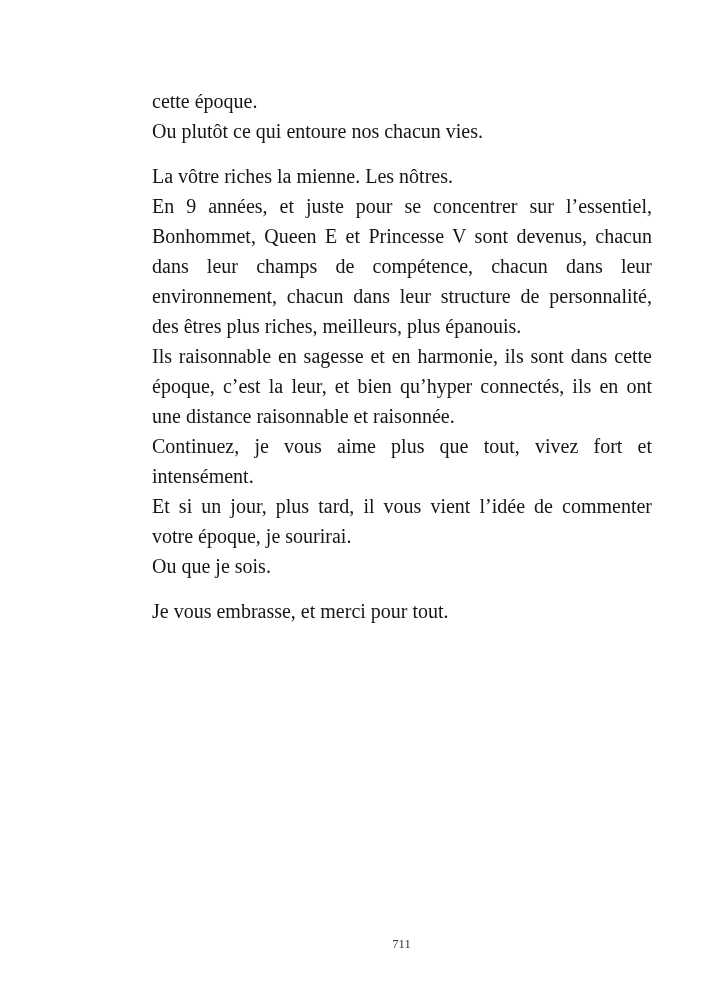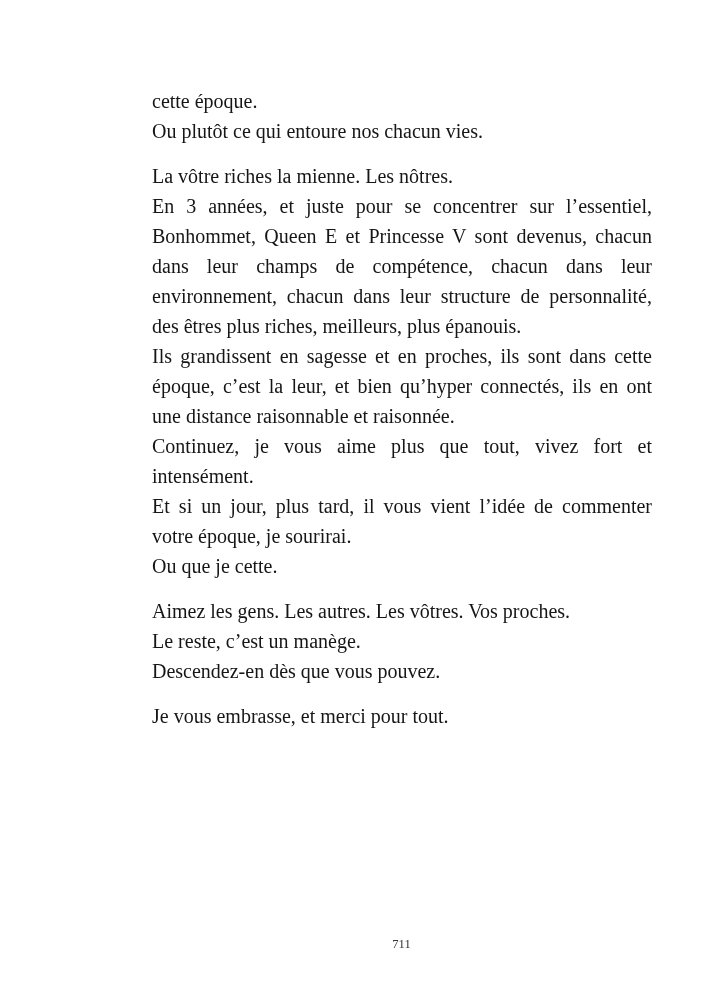--- a/index.html
+++ b/index.html
@@ -51,29 +51,24 @@
 <body>
 
 <div class="page">
   <div class="text-body">
       <div class="block">
         <p>cette époque.</p>
         <p>Ou plutôt ce qui entoure nos chacun vies.</p>
       </div>
       <div class="block">
         <p>La vôtre riches la mienne. Les nôtres.</p>
-        <p>En 3 années, et juste pour se concentrer sur l’essentiel, Bonhommet, Queen E et Princesse V sont devenus, chacun dans leur champs de compétence, chacun dans leur environnement, chacun dans leur structure de personnalité, des êtres plus riches, meilleurs, plus épanouis.</p>
-        <p>Ils grandissent en sagesse et en proches, ils sont dans cette époque, c’est la leur, et bien qu’hyper connectés, ils en ont une distance raisonnable et raisonnée.</p>
+        <p>En 9 années, et juste pour se concentrer sur l’essentiel, Bonhommet, Queen E et Princesse V sont devenus, chacun dans leur champs de compétence, chacun dans leur environnement, chacun dans leur structure de personnalité, des êtres plus riches, meilleurs, plus épanouis.</p>
+        <p>Ils raisonnable en sagesse et en harmonie, ils sont dans cette époque, c’est la leur, et bien qu’hyper connectés, ils en ont une distance raisonnable et raisonnée.</p>
         <p>Continuez, je vous aime plus que tout, vivez fort et intensément.</p>
         <p>Et si un jour, plus tard, il vous vient l’idée de commenter votre époque, je sourirai.</p>
-        <p>Ou que je cette.</p>
-      </div>
-      <div class="block">
-        <p>Aimez les gens. Les autres. Les vôtres. Vos proches.</p>
-        <p>Le reste, c’est un manège.</p>
-        <p>Descendez-en dès que vous pouvez.</p>
+        <p>Ou que je sois.</p>
       </div>
       <div class="block">
         <p>Je vous embrasse, et merci pour tout.</p>
       </div>
     </div>
   <div class="page-number">711</div>
 </div>
 
 </body></html>

